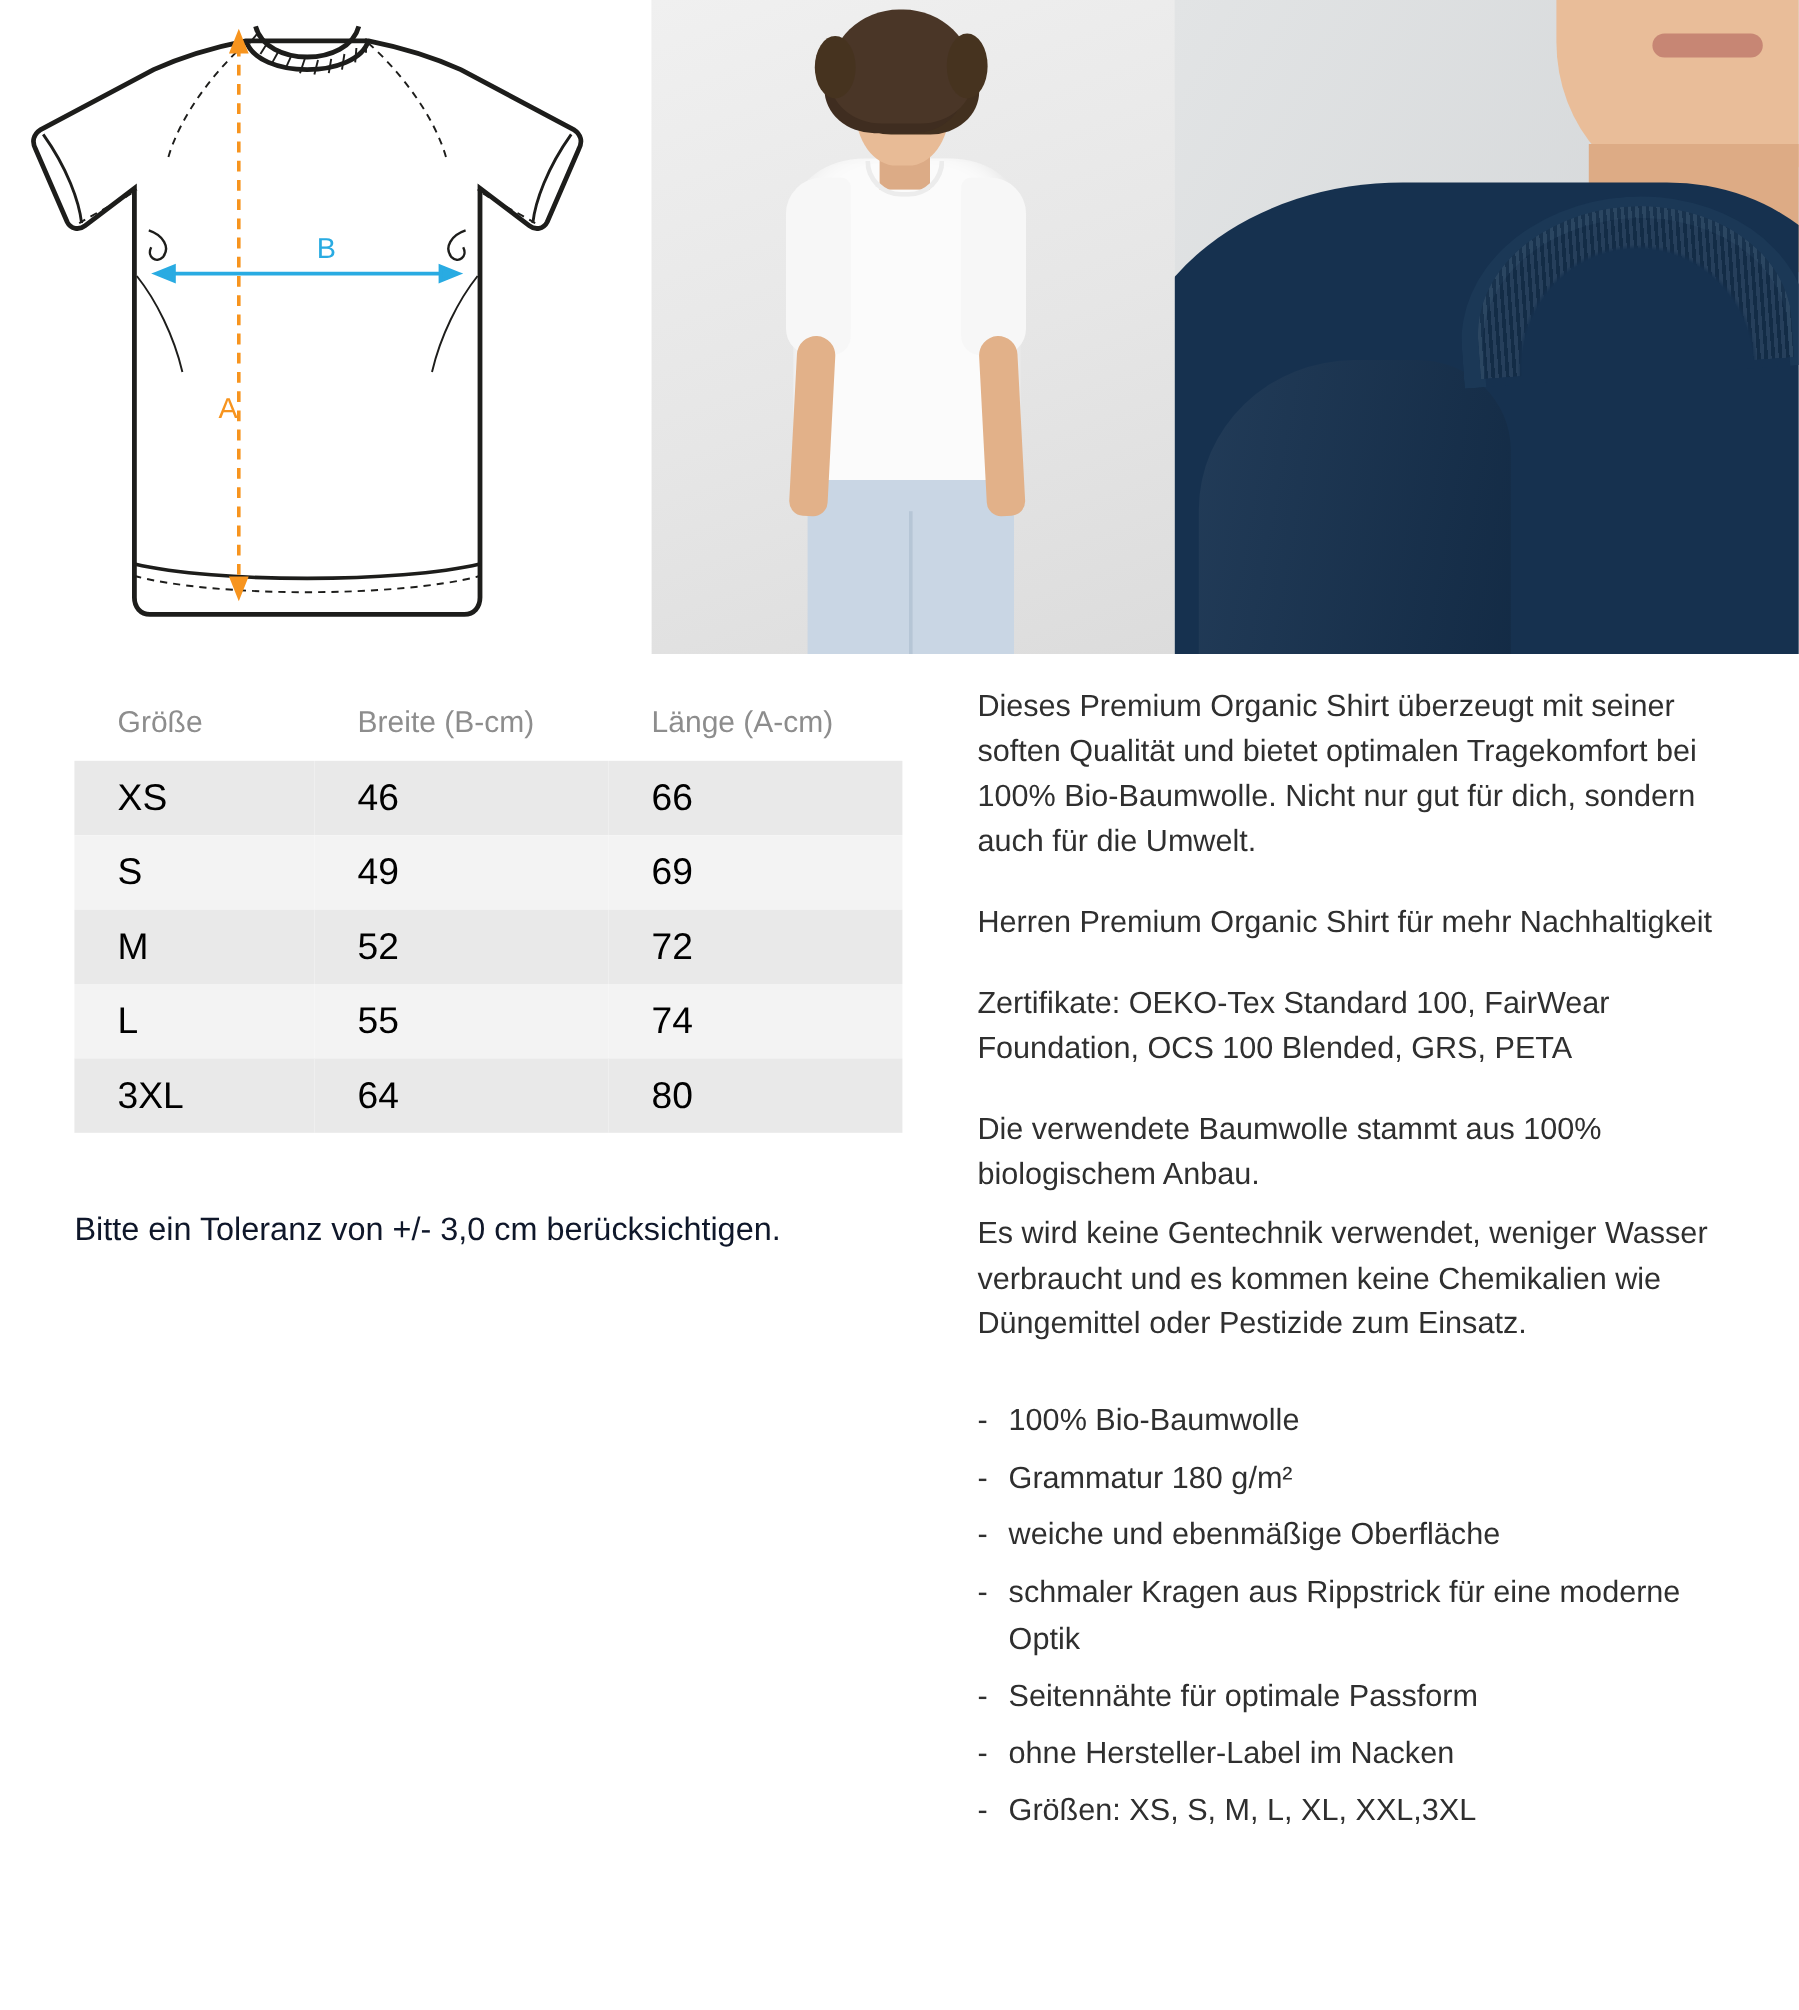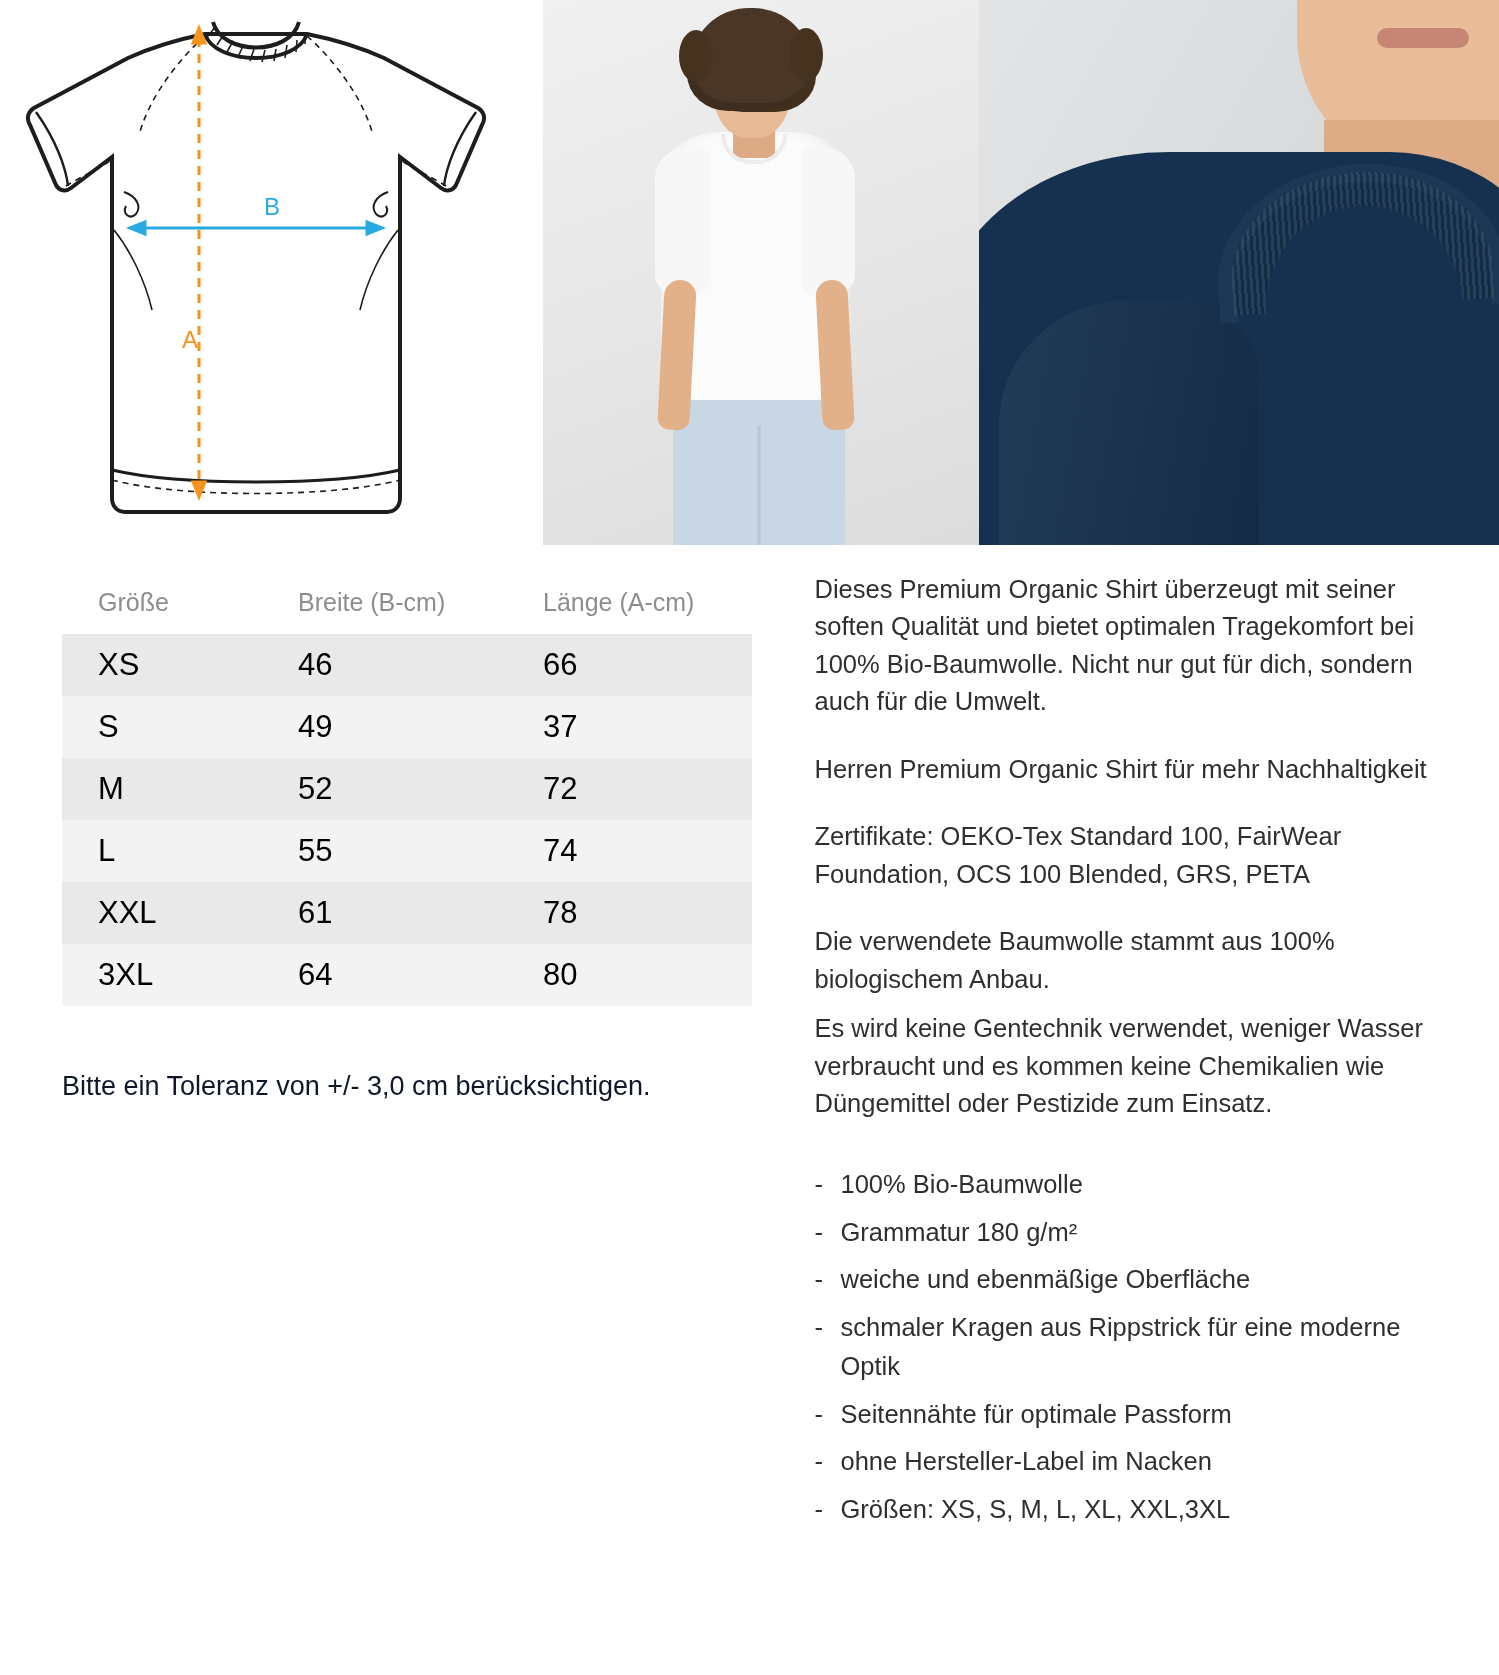--- a/index.html
+++ b/index.html
@@ -307,36 +307,31 @@
       </thead>
       <tbody>
         <tr>
           <td>XS</td>
           <td>46</td>
           <td>66</td>
         </tr>
         <tr>
           <td>S</td>
           <td>49</td>
-          <td>37</td>
+          <td>69</td>
         </tr>
         <tr>
           <td>M</td>
           <td>52</td>
           <td>72</td>
         </tr>
         <tr>
           <td>L</td>
           <td>55</td>
           <td>74</td>
-        </tr>
-        <tr>
-          <td>XXL</td>
-          <td>61</td>
-          <td>78</td>
         </tr>
         <tr>
           <td>3XL</td>
           <td>64</td>
           <td>80</td>
         </tr>
       </tbody>
     </table>
 
     <div class="tolerance">Bitte ein Toleranz von +/- 3,0 cm berücksichtigen.</div>

